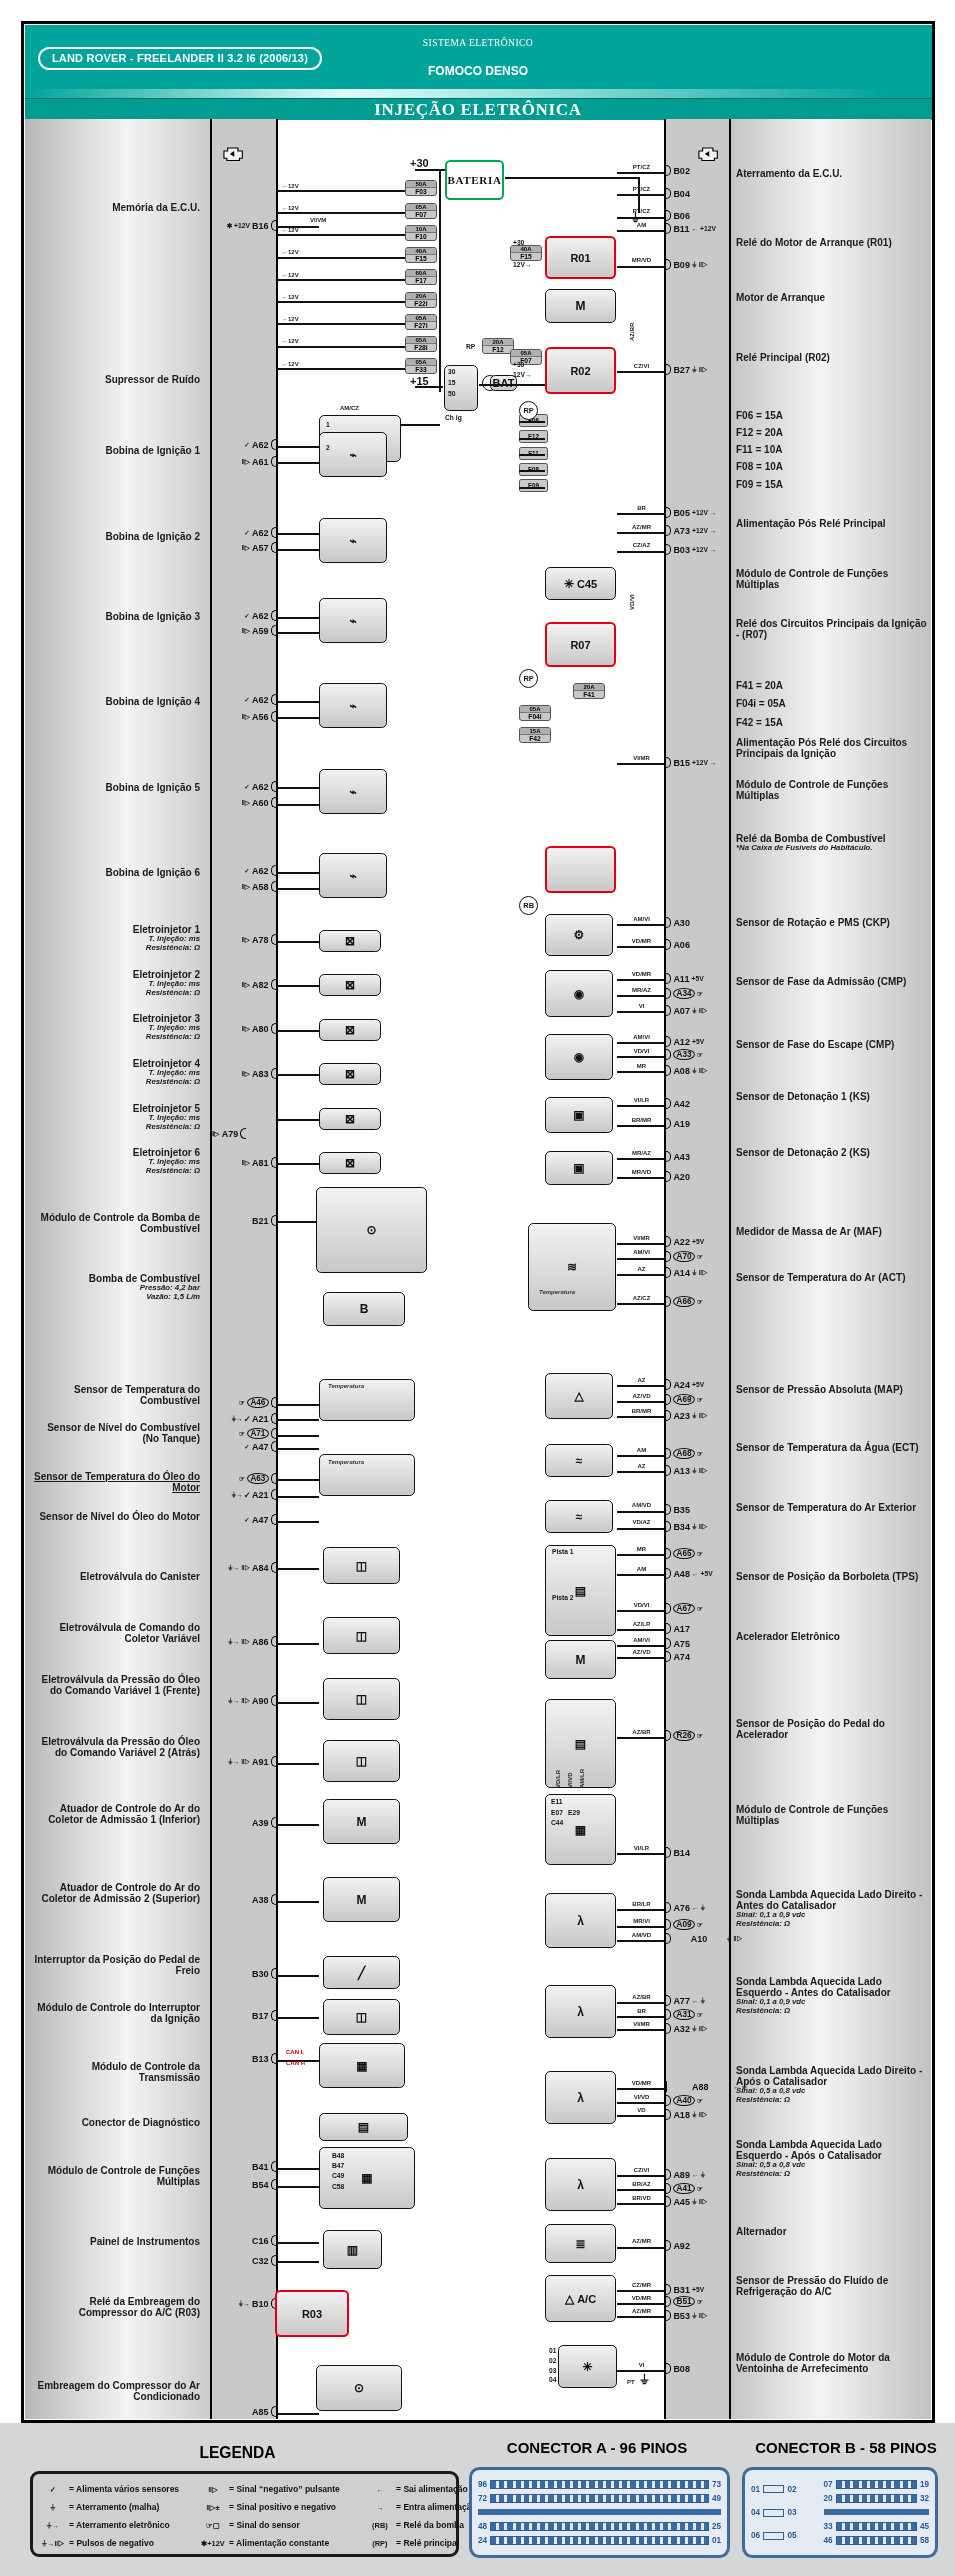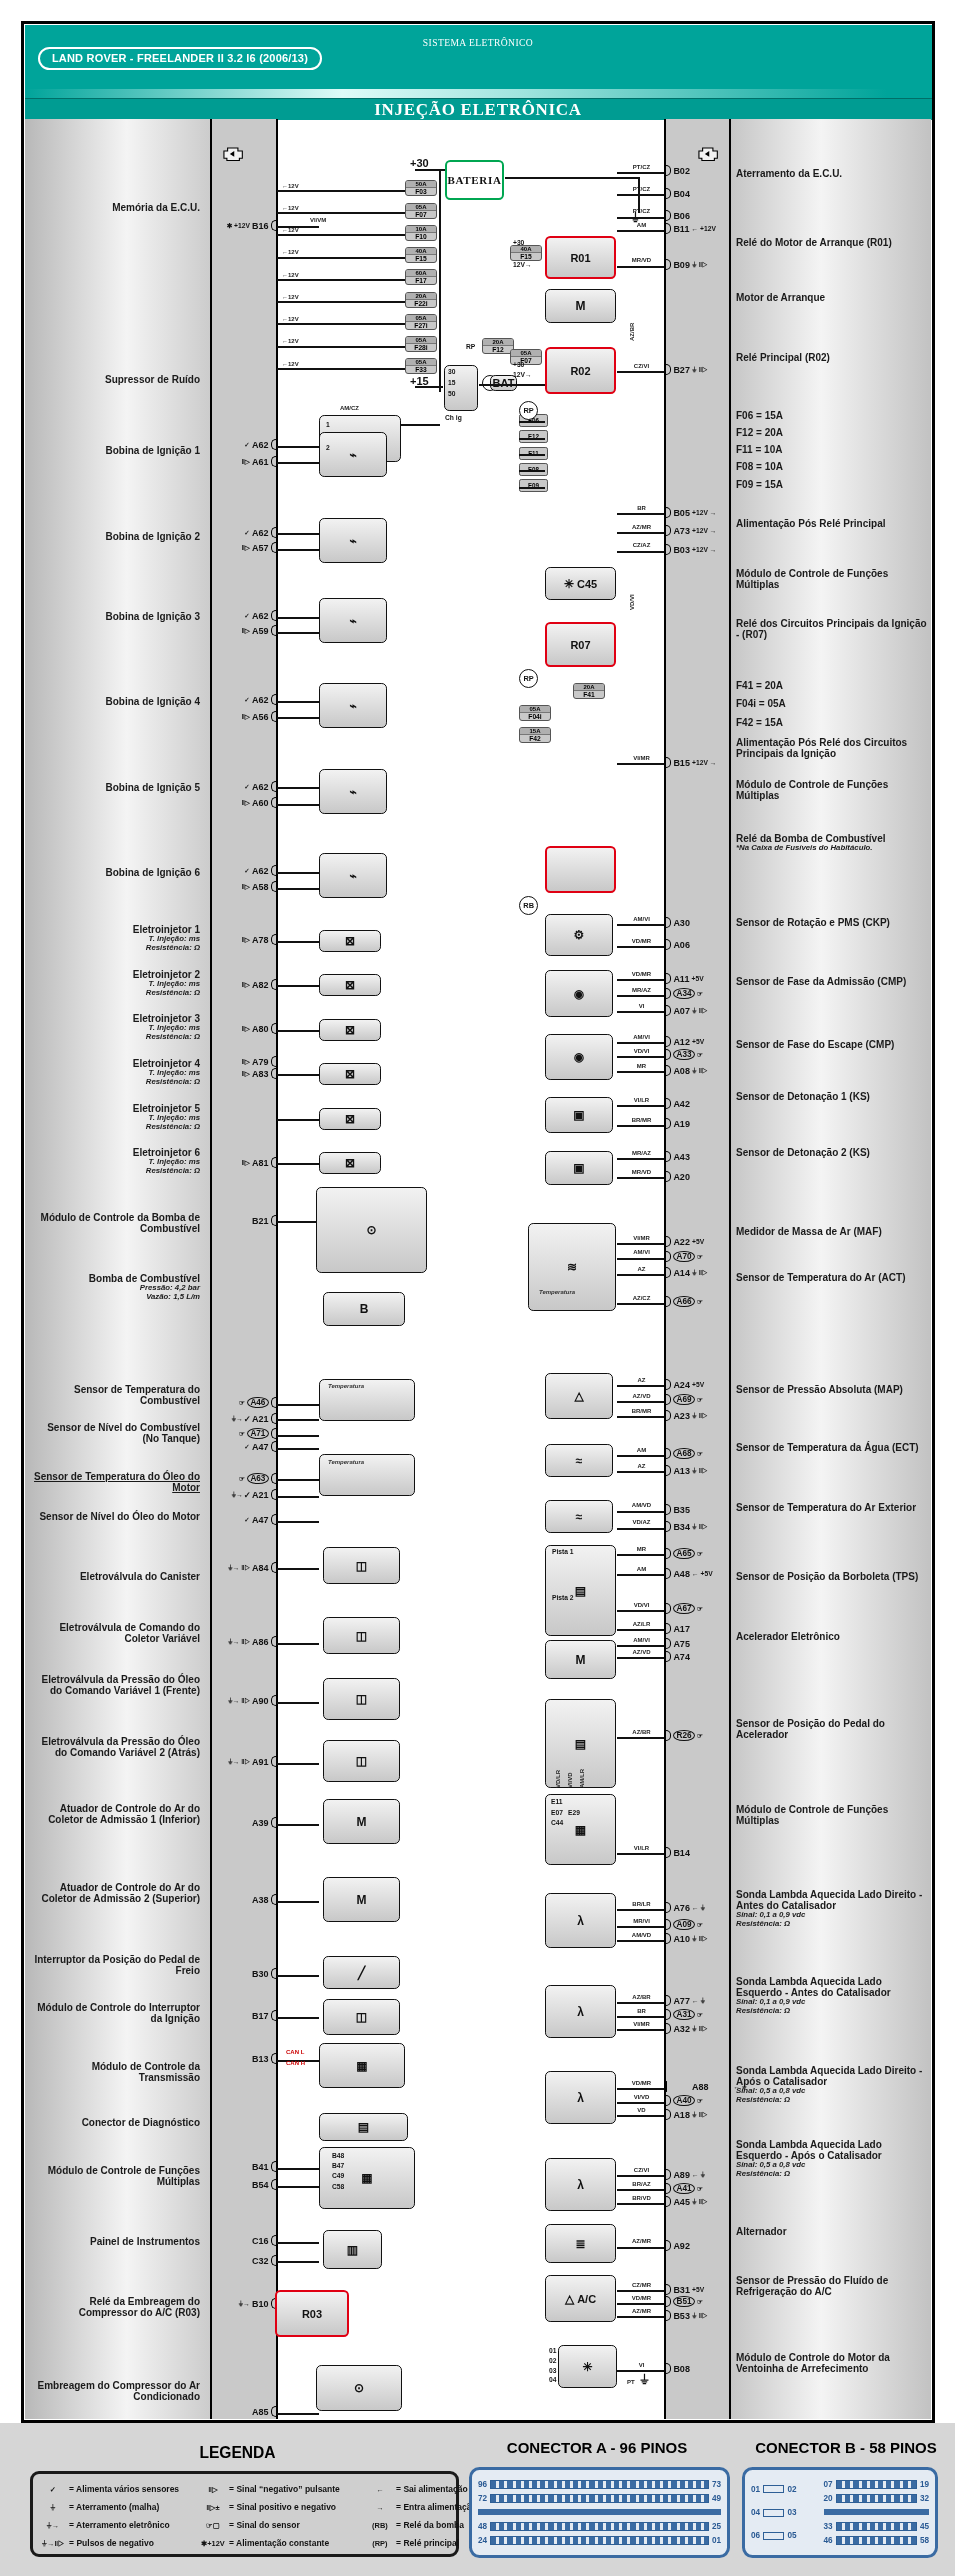--- a/index.html
+++ b/index.html
@@ -79,20 +79,21 @@
 </style>
 </head>
 <body>
 
 <div id="page">
   <div id="frame"></div>
 
   <div id="hdr">
     <div class="l1">SISTEMA ELETRÔNICO</div>
     <div class="badge">LAND ROVER - FREELANDER II 3.2 I6 (2006/13)</div>
+    <div class="l2">FOMOCO DENSO</div>
     <div class="stripe"></div>
     <div class="tbar">
       <div class="title">INJEÇÃO ELETRÔNICA</div>
     </div>
   </div>
 
   <div id="panelL" class="panel"></div>
   <div id="panelR" class="panel"></div>
   <div id="stripL" class="strip"></div>
   <div id="stripR" class="strip"></div>
@@ -275,21 +276,21 @@
         <span class="code">A80</span>
         <span class="brk open-r"></span>
       </div>
       <div class="wire" style="left: 277px; top: 1030px; width: 42px;"></div>
       <div class="pin" style="left: 211px; width: 65px; top: 1068px; justify-content: flex-end;">
         <span class="sym">‖▷</span>
         <span class="code">A83</span>
         <span class="brk open-r"></span>
       </div>
       <div class="wire" style="left: 277px; top: 1074px; width: 42px;"></div>
-      <div class="pin" style="left: 211px; width: 65px; top: 1056px; justify-content: flex-end;">
+      <div class="pin" style="left: 211px; width: 65px; top: 1128px; ">
         <span class="sym">‖▷</span>
         <span class="code">A79</span>
         <span class="brk open-r"></span>
       </div>
       <div class="wire" style="left: 277px; top: 1119px; width: 42px;"></div>
       <div class="pin" style="left: 211px; width: 65px; top: 1157px; justify-content: flex-end;">
         <span class="sym">‖▷</span>
         <span class="code">A81</span>
         <span class="brk open-r"></span>
       </div>
@@ -701,21 +702,21 @@
       </div>
       <div class="wire" style="left: 617px; top: 1909px; width: 47px;"></div>
       <div class="wl" style="left: 619px; top: 1901px; width: 45px; text-align: center;">BR/LR</div>
       <div class="pin" style="left: 666px; width: 64px; top: 1919px;">
         <span class="brk open-l"></span>
         <span class="code ov">A09</span>
         <span class="ics">☞</span>
       </div>
       <div class="wire" style="left: 617px; top: 1926px; width: 47px;"></div>
       <div class="wl" style="left: 619px; top: 1918px; width: 45px; text-align: center;">MR/VI</div>
-      <div class="pin" style="left: 666px; width: 76px; top: 1933px;">
+      <div class="pin" style="left: 666px; width: 76px; top: 1933px; justify-content: space-between;">
         <span class="brk open-l"></span>
         <span class="code">A10</span>
         <span class="ics">⏚ ‖▷</span>
       </div>
       <div class="wire" style="left: 617px; top: 1940px; width: 47px;"></div>
       <div class="wl" style="left: 619px; top: 1932px; width: 45px; text-align: center;">AM/VD</div>
       <div class="pin" style="left: 666px; width: 72px; top: 1995px;">
         <span class="brk open-l"></span>
         <span class="code">A77</span>
         <span class="ics">← ⏚</span>

